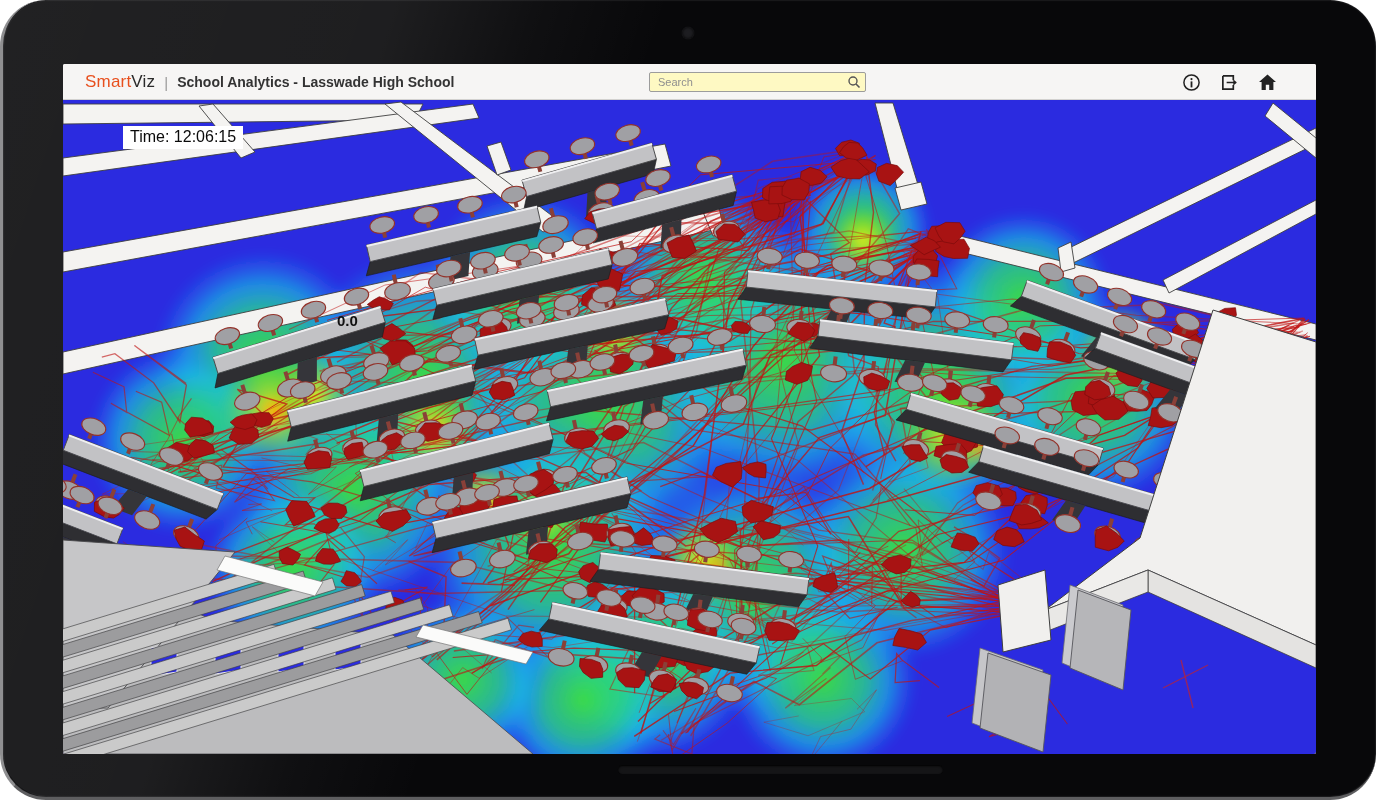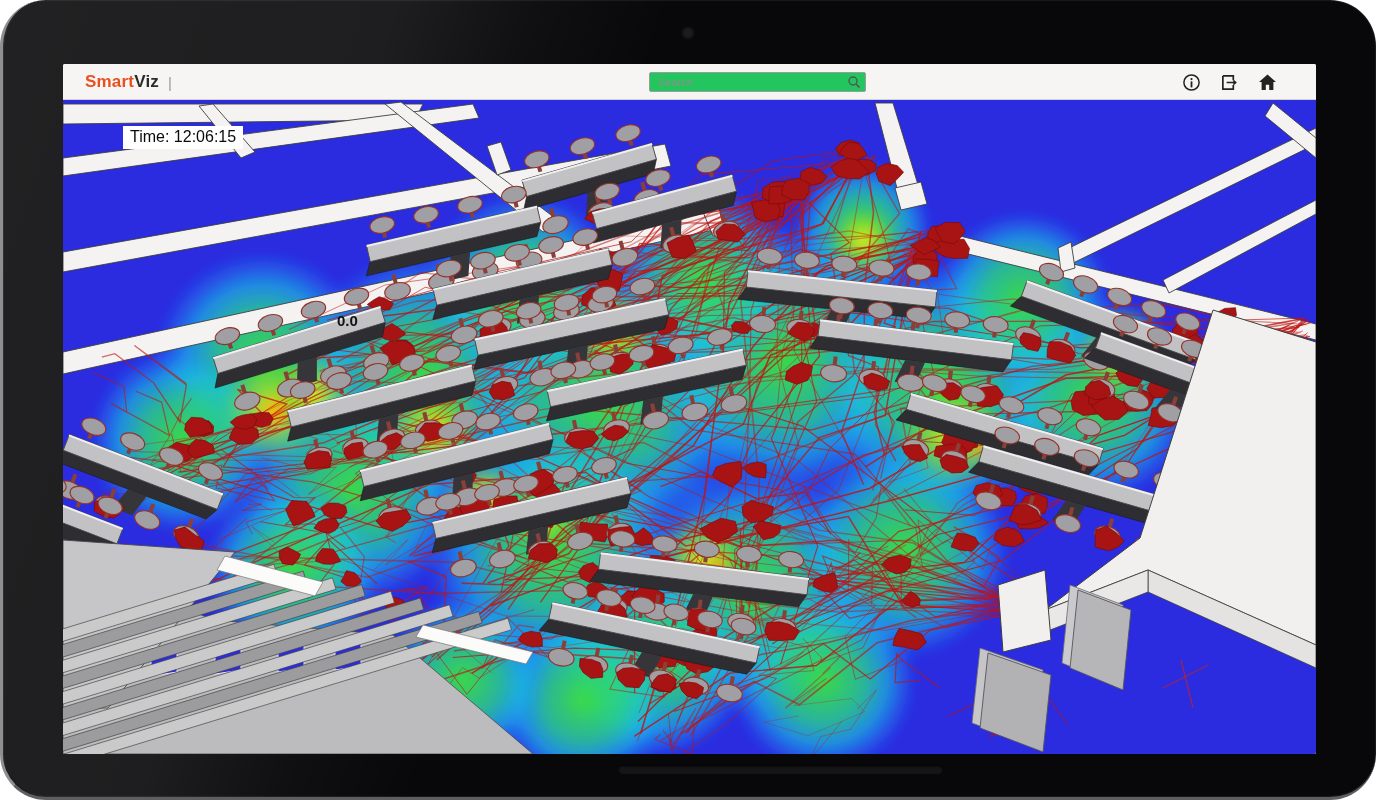--- a/index.html
+++ b/index.html
@@ -18,27 +18,27 @@
   .bottom-slot{position:absolute;left:615px;top:765px;width:325px;height:9px;border-radius:5px;
           background:#151517;box-shadow:inset 0 1px 2px #000;}
 
   
   .screen{position:absolute;left:60px;top:64px;width:1253px;height:690px;background:#fff;
           border-radius:2px;overflow:hidden;}
 
   
   .app-header{position:relative;width:100%;height:36px;background:#f6f5f4;border-bottom:1px solid #d2d1cf;}
   .brand{position:absolute;left:22px;top:0;height:36px;display:flex;align-items:center;gap:9px;}
-  .logo{font-size:17px;font-weight:bold;letter-spacing:.2px;white-space:nowrap;text-align:center;}
+  .logo{font-size:17px;font-weight:normal;letter-spacing:.2px;white-space:nowrap;text-align:center;}
   .logo .l1{color:#e8501e;}
   .logo .l2{color:#2b2b2b;}
   .sep{color:#9a9a9a;font-size:15px;font-weight:300;}
   .title{font-size:14px;font-weight:bold;color:#333;white-space:nowrap;}
   .search{position:absolute;left:586px;top:8px;width:217px;height:20px;}
-  .search input{width:100%;height:100%;border:1px solid #9c9c9c;border-radius:2px;background:#22c55e;
+  .search input{width:100%;height:100%;border:1px solid #9c9c9c;border-radius:2px;background:#fef9c3;
           font-family:"Liberation Sans",sans-serif;font-size:11px;padding:0 22px 0 8px;color:#444;outline:none;}
   .search input::placeholder{color:#8f8f8f;}
   .search svg{position:absolute;right:5px;top:3px;}
   .hicons{position:absolute;right:39px;top:0;height:36px;display:flex;align-items:center;gap:19px;}
   .hicon{width:19px;height:19px;display:inline-flex;align-items:center;justify-content:center;cursor:pointer;}
 
   
   .scene{position:absolute;left:0;top:36px;width:1253px;height:654px;background:#eab308;overflow:hidden;}
   .scene svg{display:block;}
   .time-label{position:absolute;left:60px;top:26px;background:#fff;color:#0a0a0a;
@@ -51,20 +51,21 @@
 <div class="page">
   <div class="tablet">
     <div class="camera"></div>
 
     <div class="screen">
 
       <header class="app-header">
         <div class="brand">
           <span class="logo"><span class="l1">Smart</span><span class="l2">Viz</span></span>
           <span class="sep">|</span>
+          <span class="title">School Analytics - Lasswade High School</span>
         </div>
 
         <div class="search">
           <input type="text" placeholder="Search" style="">
           <svg width="14" height="14" viewBox="0 0 14 14">
             <circle cx="6" cy="6" r="4" fill="none" stroke="#555" stroke-width="1.4"></circle>
             <line x1="9" y1="9" x2="12.5" y2="12.5" stroke="#555" stroke-width="1.6"></line>
           </svg>
         </div>
 

